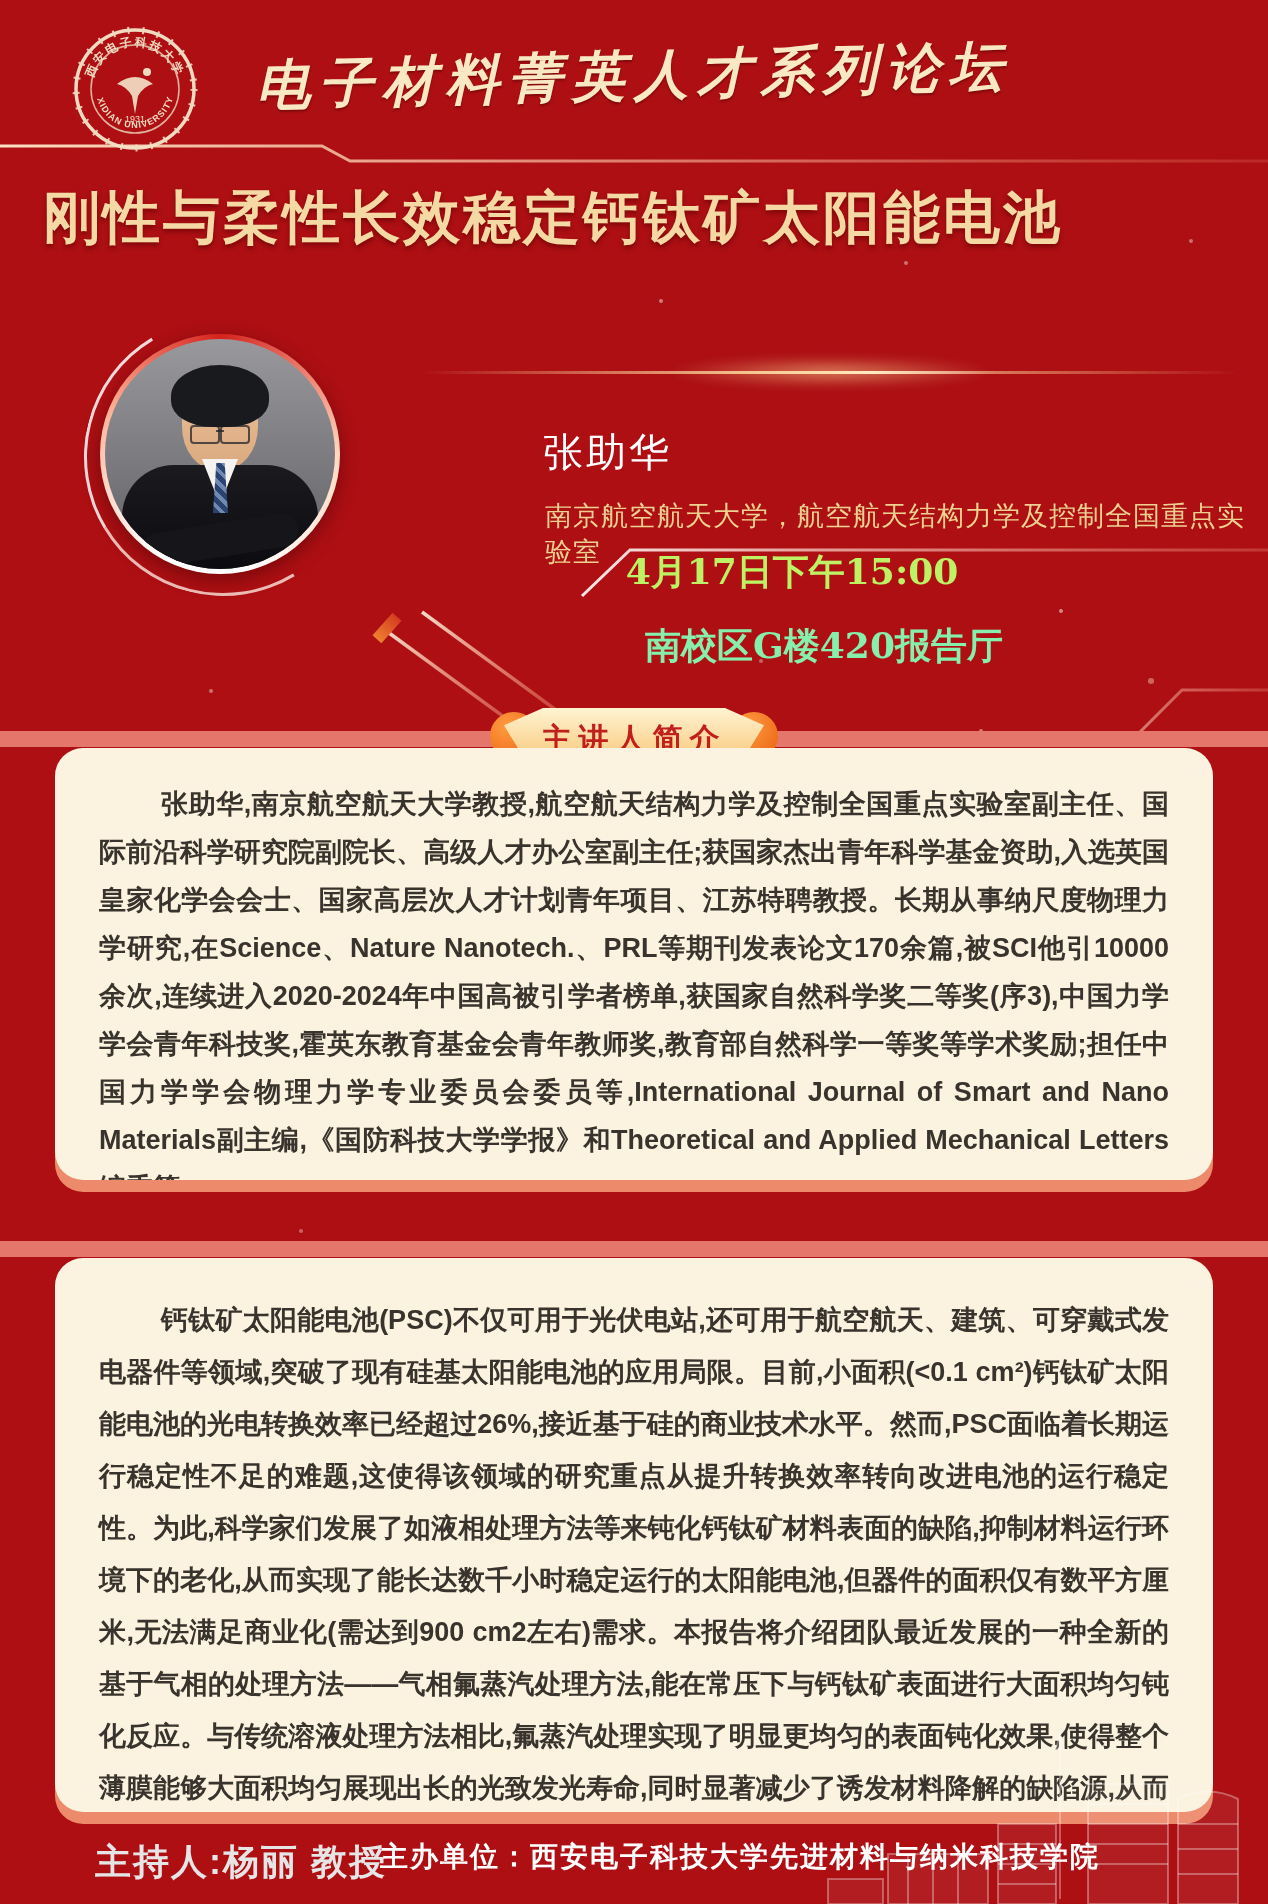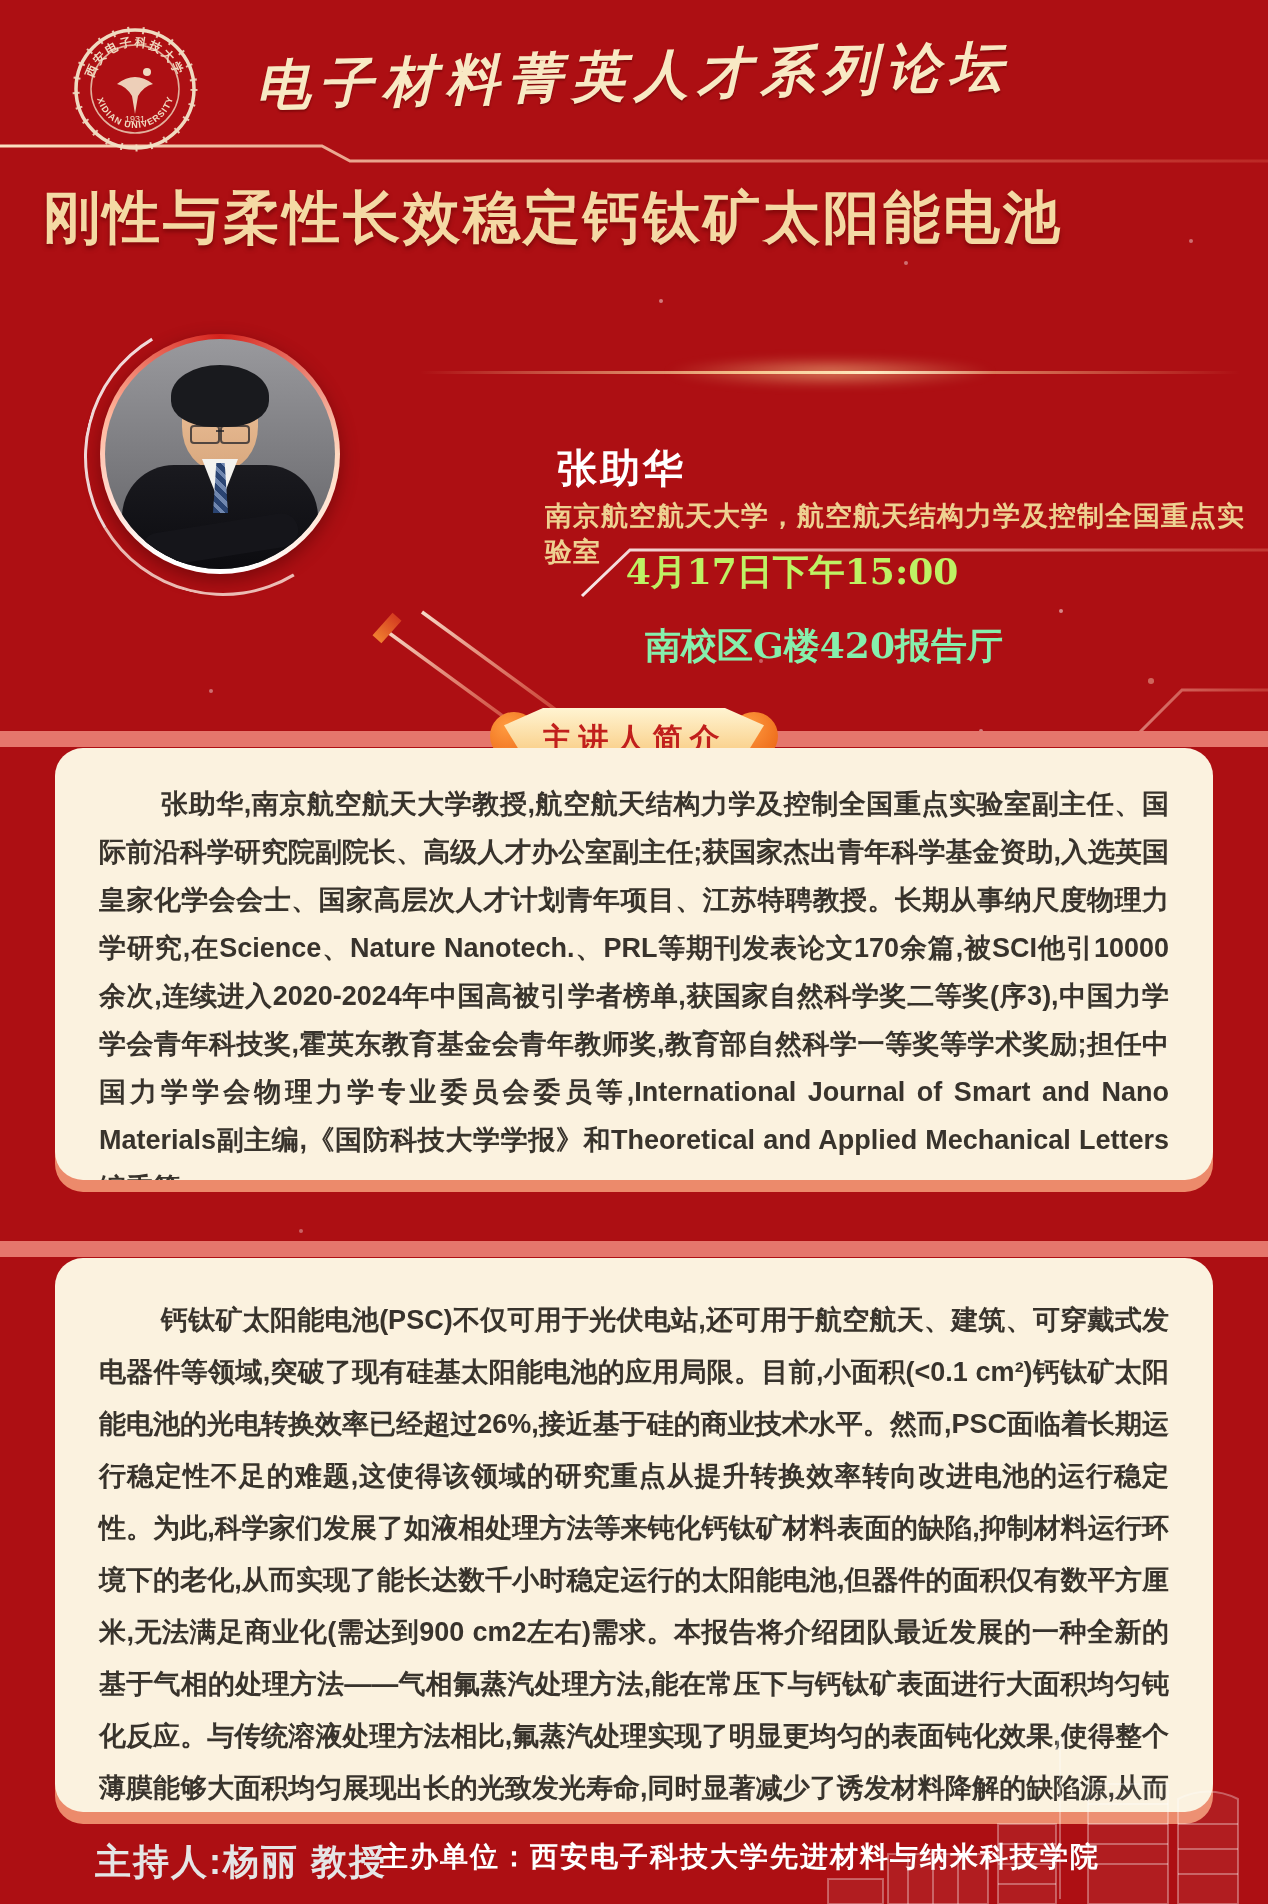--- a/index.html
+++ b/index.html
@@ -54,22 +54,22 @@
   .bridge{position:absolute;top:51px;left:34px;width:8px;height:2px;background:rgba(35,35,40,.75);}
   .body-suit{position:absolute;left:50%;bottom:0;width:196px;height:104px;margin-left:-98px;
     background:linear-gradient(#1a1a1f,#0c0c10);border-radius:52px 52px 0 0;}
   .shirt{position:absolute;left:50%;top:-6px;width:36px;height:46px;margin-left:-18px;background:#f4f3ef;
     clip-path:polygon(0 0,100% 0,50% 100%);}
   .tie{position:absolute;left:50%;top:-2px;width:15px;height:50px;margin-left:-7px;
     background:repeating-linear-gradient(45deg,#2a4472 0 5px,#7188b0 5px 9px);
     clip-path:polygon(22% 0,78% 0,100% 100%,0 100%);}
   .arm{position:absolute;left:50%;bottom:12px;width:158px;height:34px;margin-left:-79px;background:#15151a;
     border-radius:18px;transform:rotate(-9deg);}
-  .speaker-name{position:absolute;left:557px;top:425px;font-size:40px;font-weight:700;color:#ffffff;letter-spacing:3px;margin-top:16px;}
-  .speaker-affil{position:absolute;left:545px;top:498px;width:710px;font-size:27px;font-weight:bold;color:#eed191;letter-spacing:1px;}
+  .speaker-name{position:absolute;left:543px;top:425px;font-size:40px;font-weight:400;color:#ffffff;letter-spacing:3px;}
+  .speaker-affil{position:absolute;left:545px;top:498px;width:710px;font-size:27px;font-weight:normal;color:#eed191;letter-spacing:1px;}
   .speaker-when{position:absolute;left:542px;top:548px;width:500px;text-align:center;
     font-size:36px;font-weight:bold;color:#bef264;font-family:"DejaVu Serif","Liberation Serif",serif;}
   .speaker-where{position:absolute;left:574px;top:622px;width:500px;text-align:center;
     font-size:36px;font-weight:bold;color:#86efac;font-family:"DejaVu Serif","Liberation Serif",serif;}
   
   .strip{position:absolute;left:0;width:1268px;height:16px;background:#e5766c;}
   .strip.s1{top:731px}.strip.s2{top:1241px}
   .badge{position:absolute;left:504px;width:260px;height:62px;}
   .badge.b1{top:708px}.badge.b2{top:1203px}
   .badge .orb{position:absolute;top:4px;width:48px;height:48px;border-radius:50%;

